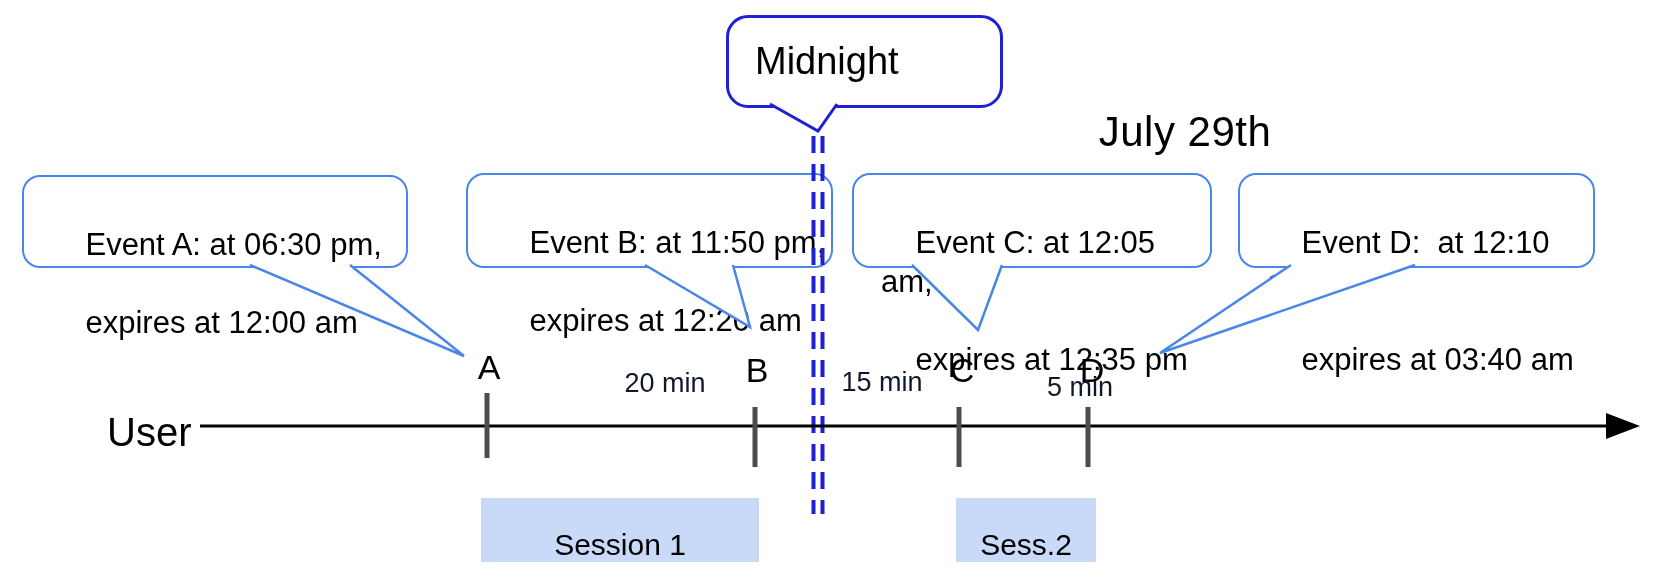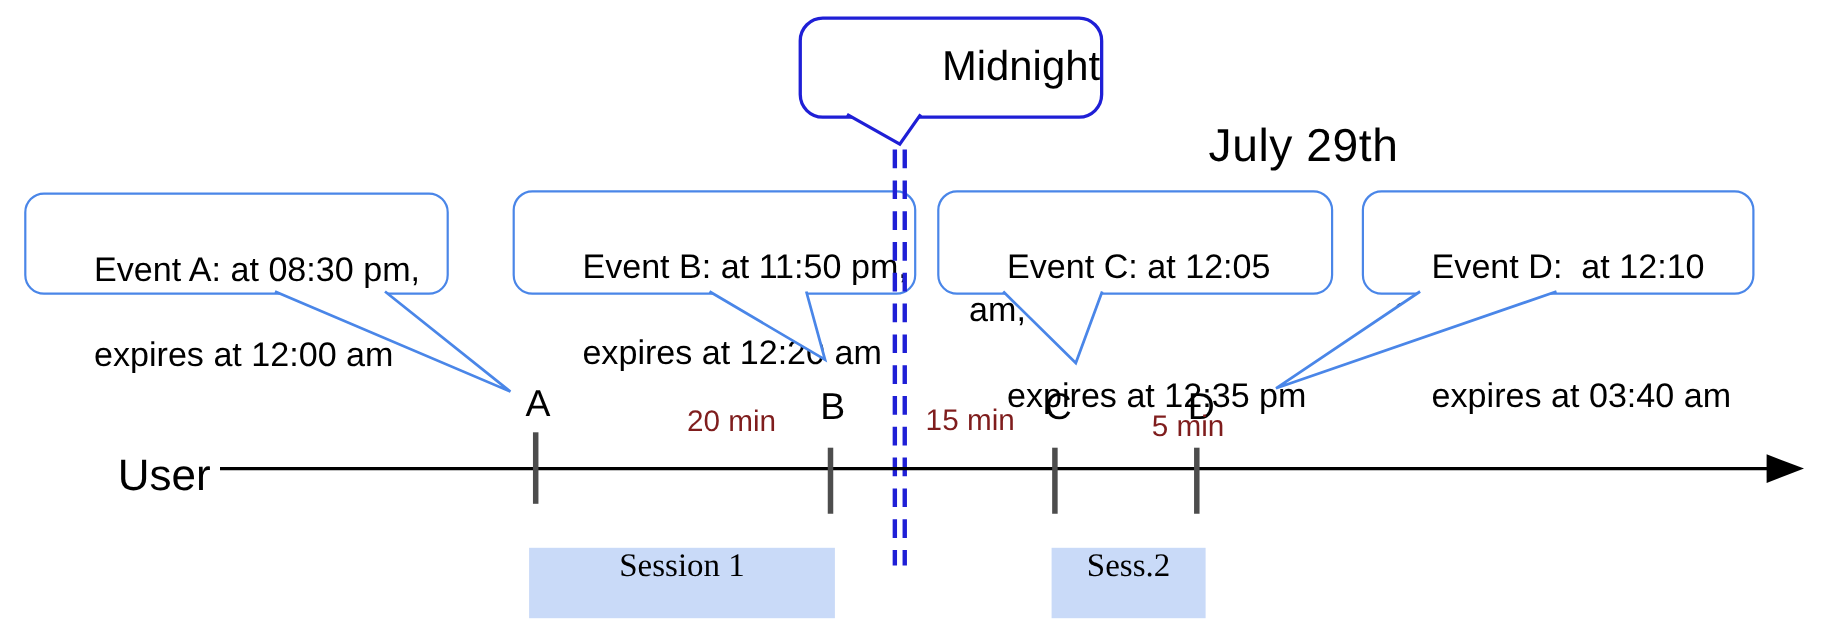--- a/index.html
+++ b/index.html
@@ -21,46 +21,46 @@
   .callout{
     position:absolute;background:#fff;border:2.5px solid var(--event-border);
     border-radius:18px;box-sizing:border-box;z-index:1;
     padding:9px 0 0 27px;font-size:31px;line-height:39px;white-space:pre-wrap;
   }
   .callout b{font-weight:normal;}
   .midnight-callout{
     position:absolute;left:726px;top:15px;width:277px;height:93px;background:#fff;
     border:3px solid var(--midnight-border);border-radius:22px;box-sizing:border-box;
     display:flex;align-items:center;z-index:1;
-    padding-left:26px;font-size:38px;justify-content:flex-end;
+    padding-left:26px;font-size:38px;
   }
   .axis-text{position:absolute;z-index:1;}
   .events-label{left:188px;top:350px;font-size:36px;}
   .user-label{left:107px;top:410px;font-size:40px;}
   .tick-letter{font-size:34px;transform:translateX(-50%);}
-  .interval-label{font-size:27px;transform:translateX(-50%);color:#7f1d1d;}
+  .interval-label{font-size:27px;transform:translateX(-50%);color:#0f172a;}
   .session-box{
     position:absolute;top:498px;height:64px;background:var(--session-fill);
-    display:flex;align-items:flex-start;justify-content:center;font-size:30px;z-index:1;font-family:Liberation Serif, serif;
+    display:flex;align-items:flex-end;justify-content:center;font-size:30px;z-index:1;
   }
   #overlay{position:absolute;left:0;top:0;z-index:5;pointer-events:none;}
 </style>
 </head>
 <body>
 
 <div id="canvas">
 
   <div class="abs date-label" style="left:1065px;top:108px;">July 29th</div>
 
   <div class="midnight-callout">
     <span>Midnight</span>
   </div>
 
   <div class="callout" style="left:22px;top:175px;width:386px;height:93px;">
-    <b>Event A:</b><span> at 08:30 pm,</span><br>
+    <b>Event A:</b><span> at 06:30 pm,</span><br>
     <span>expires at 12:00 am</span>
   </div>
 
   <div class="callout" style="left:430px;top:173px;width:367px;height:95px;margin-left:36px;">
     <b>Event B: at</b><span> 11:50 pm,</span><br>
     <span>expires at 12:20 am</span>
   </div>
 
   <div class="callout" style="left:852px;top:173px;width:360px;height:95px;">
     <b>Event C:</b><span> at 12:05 am,</span><br>

